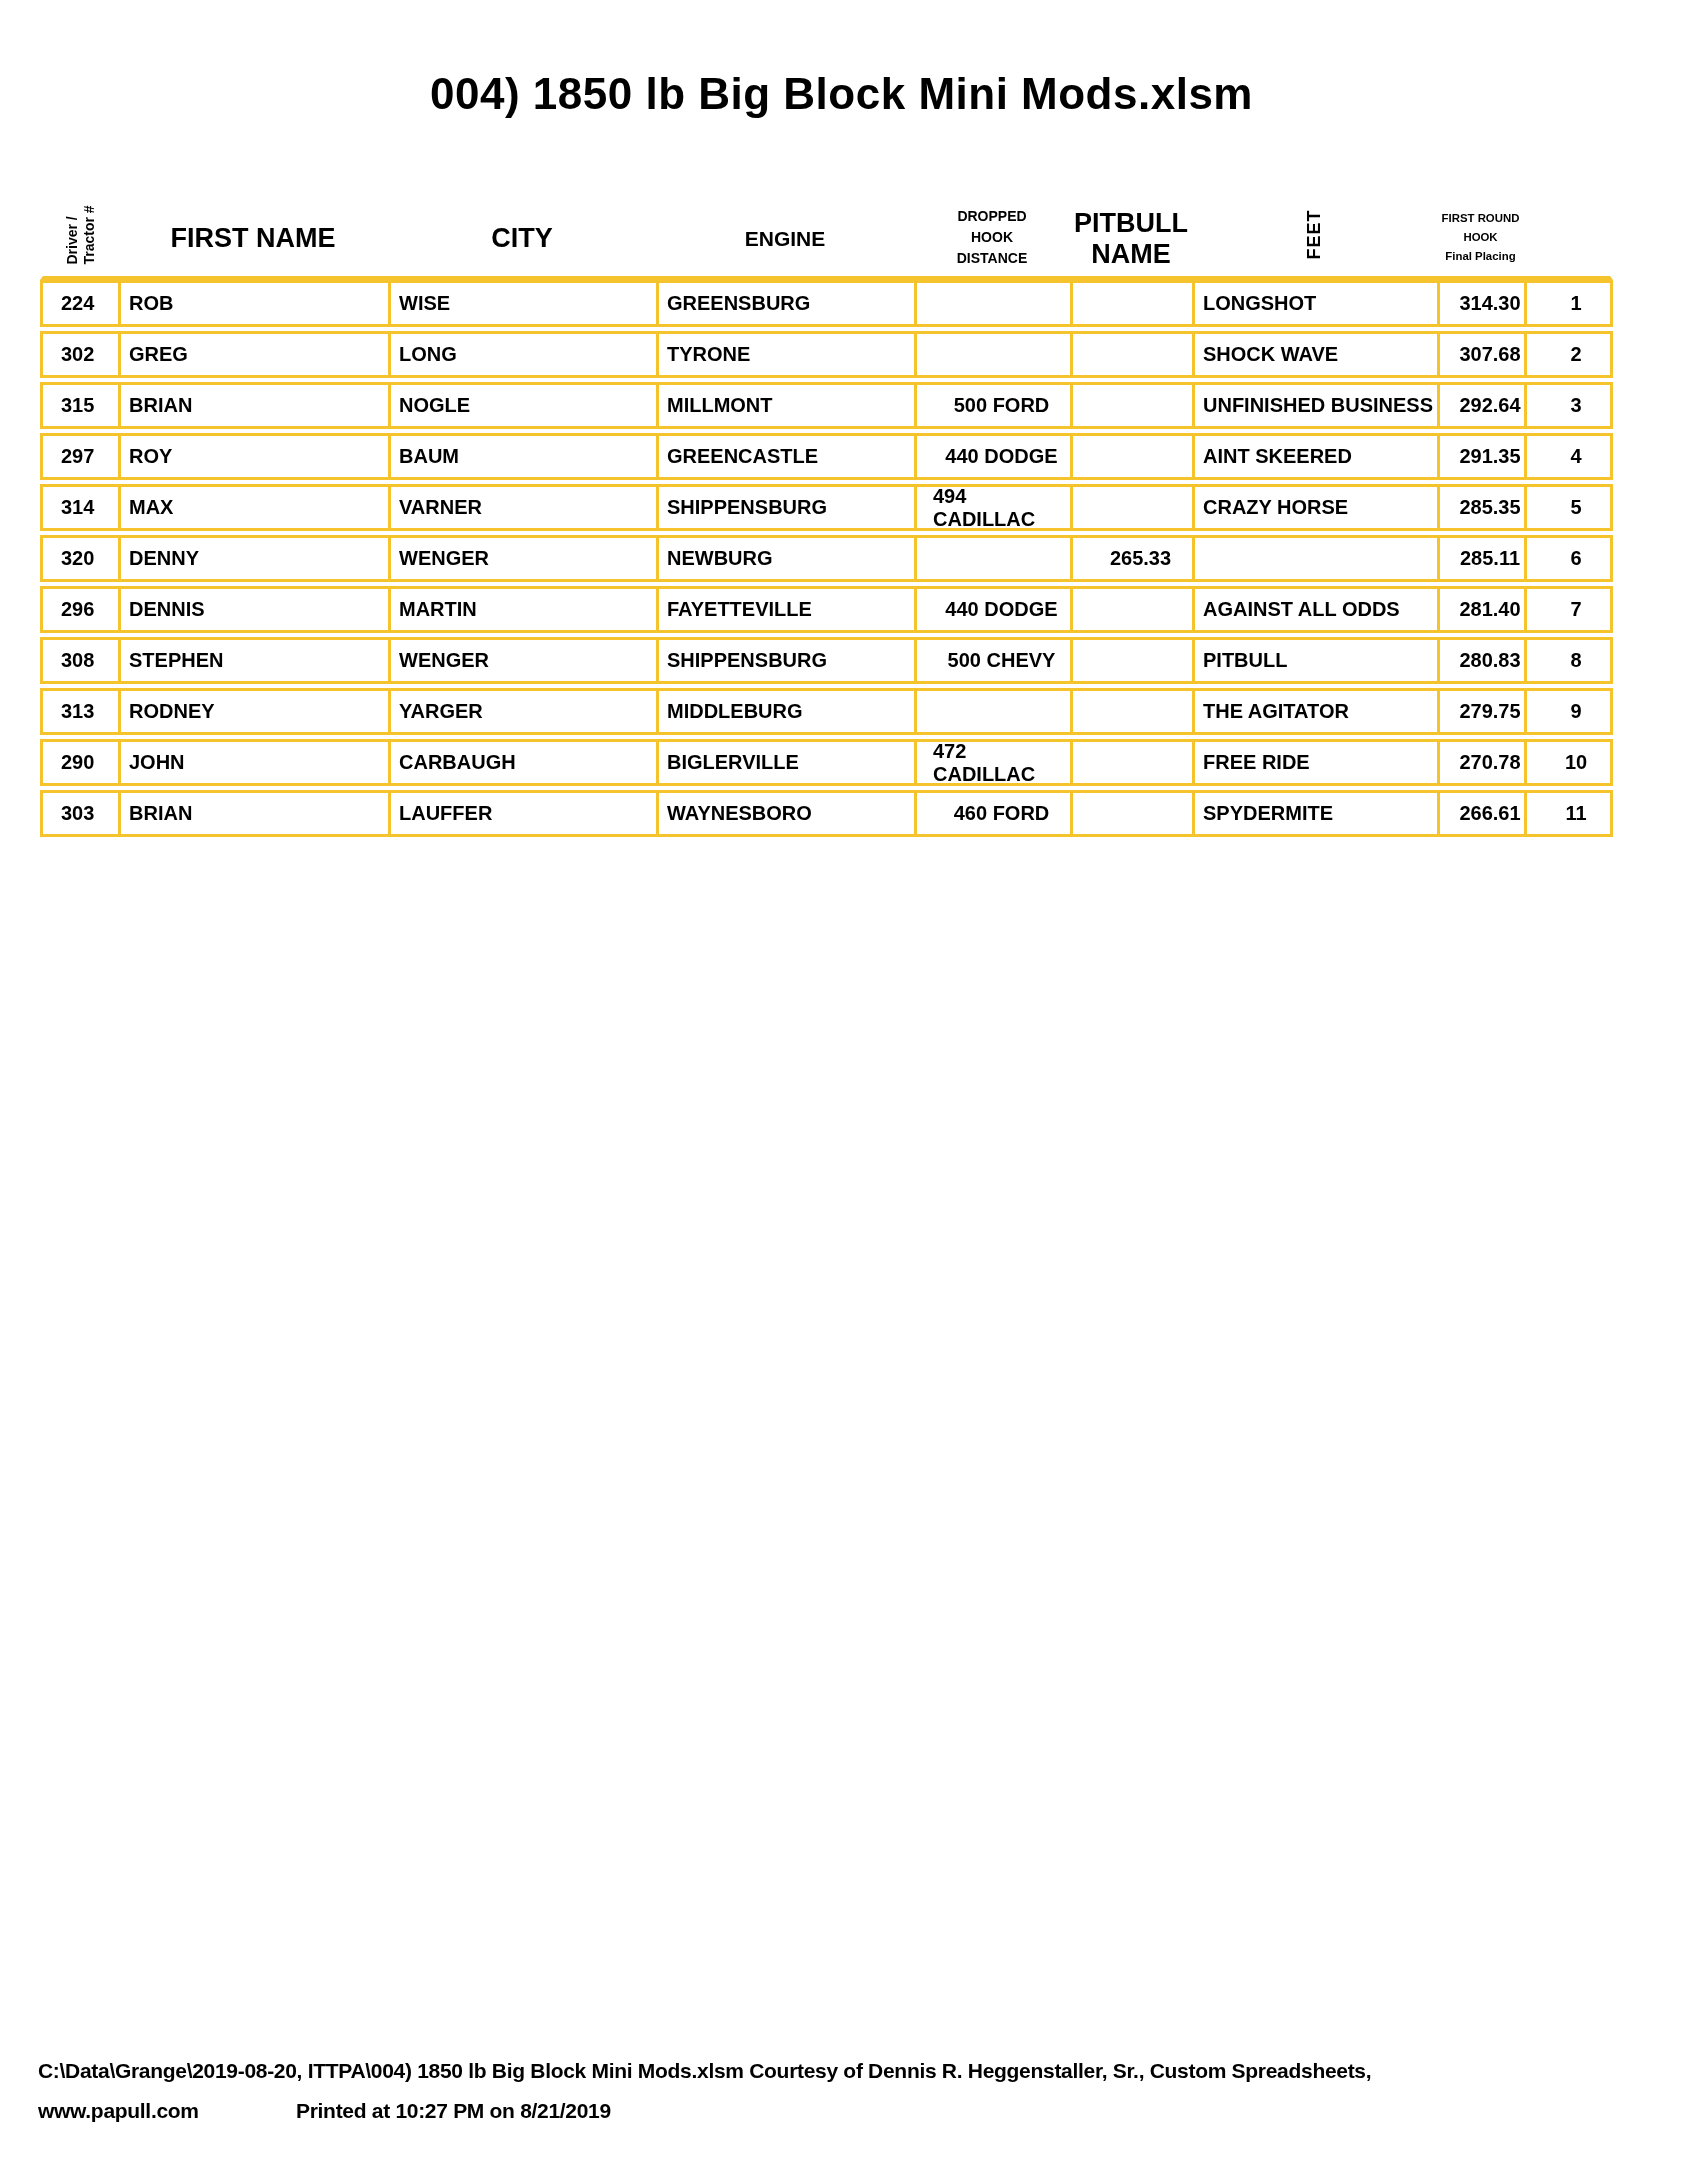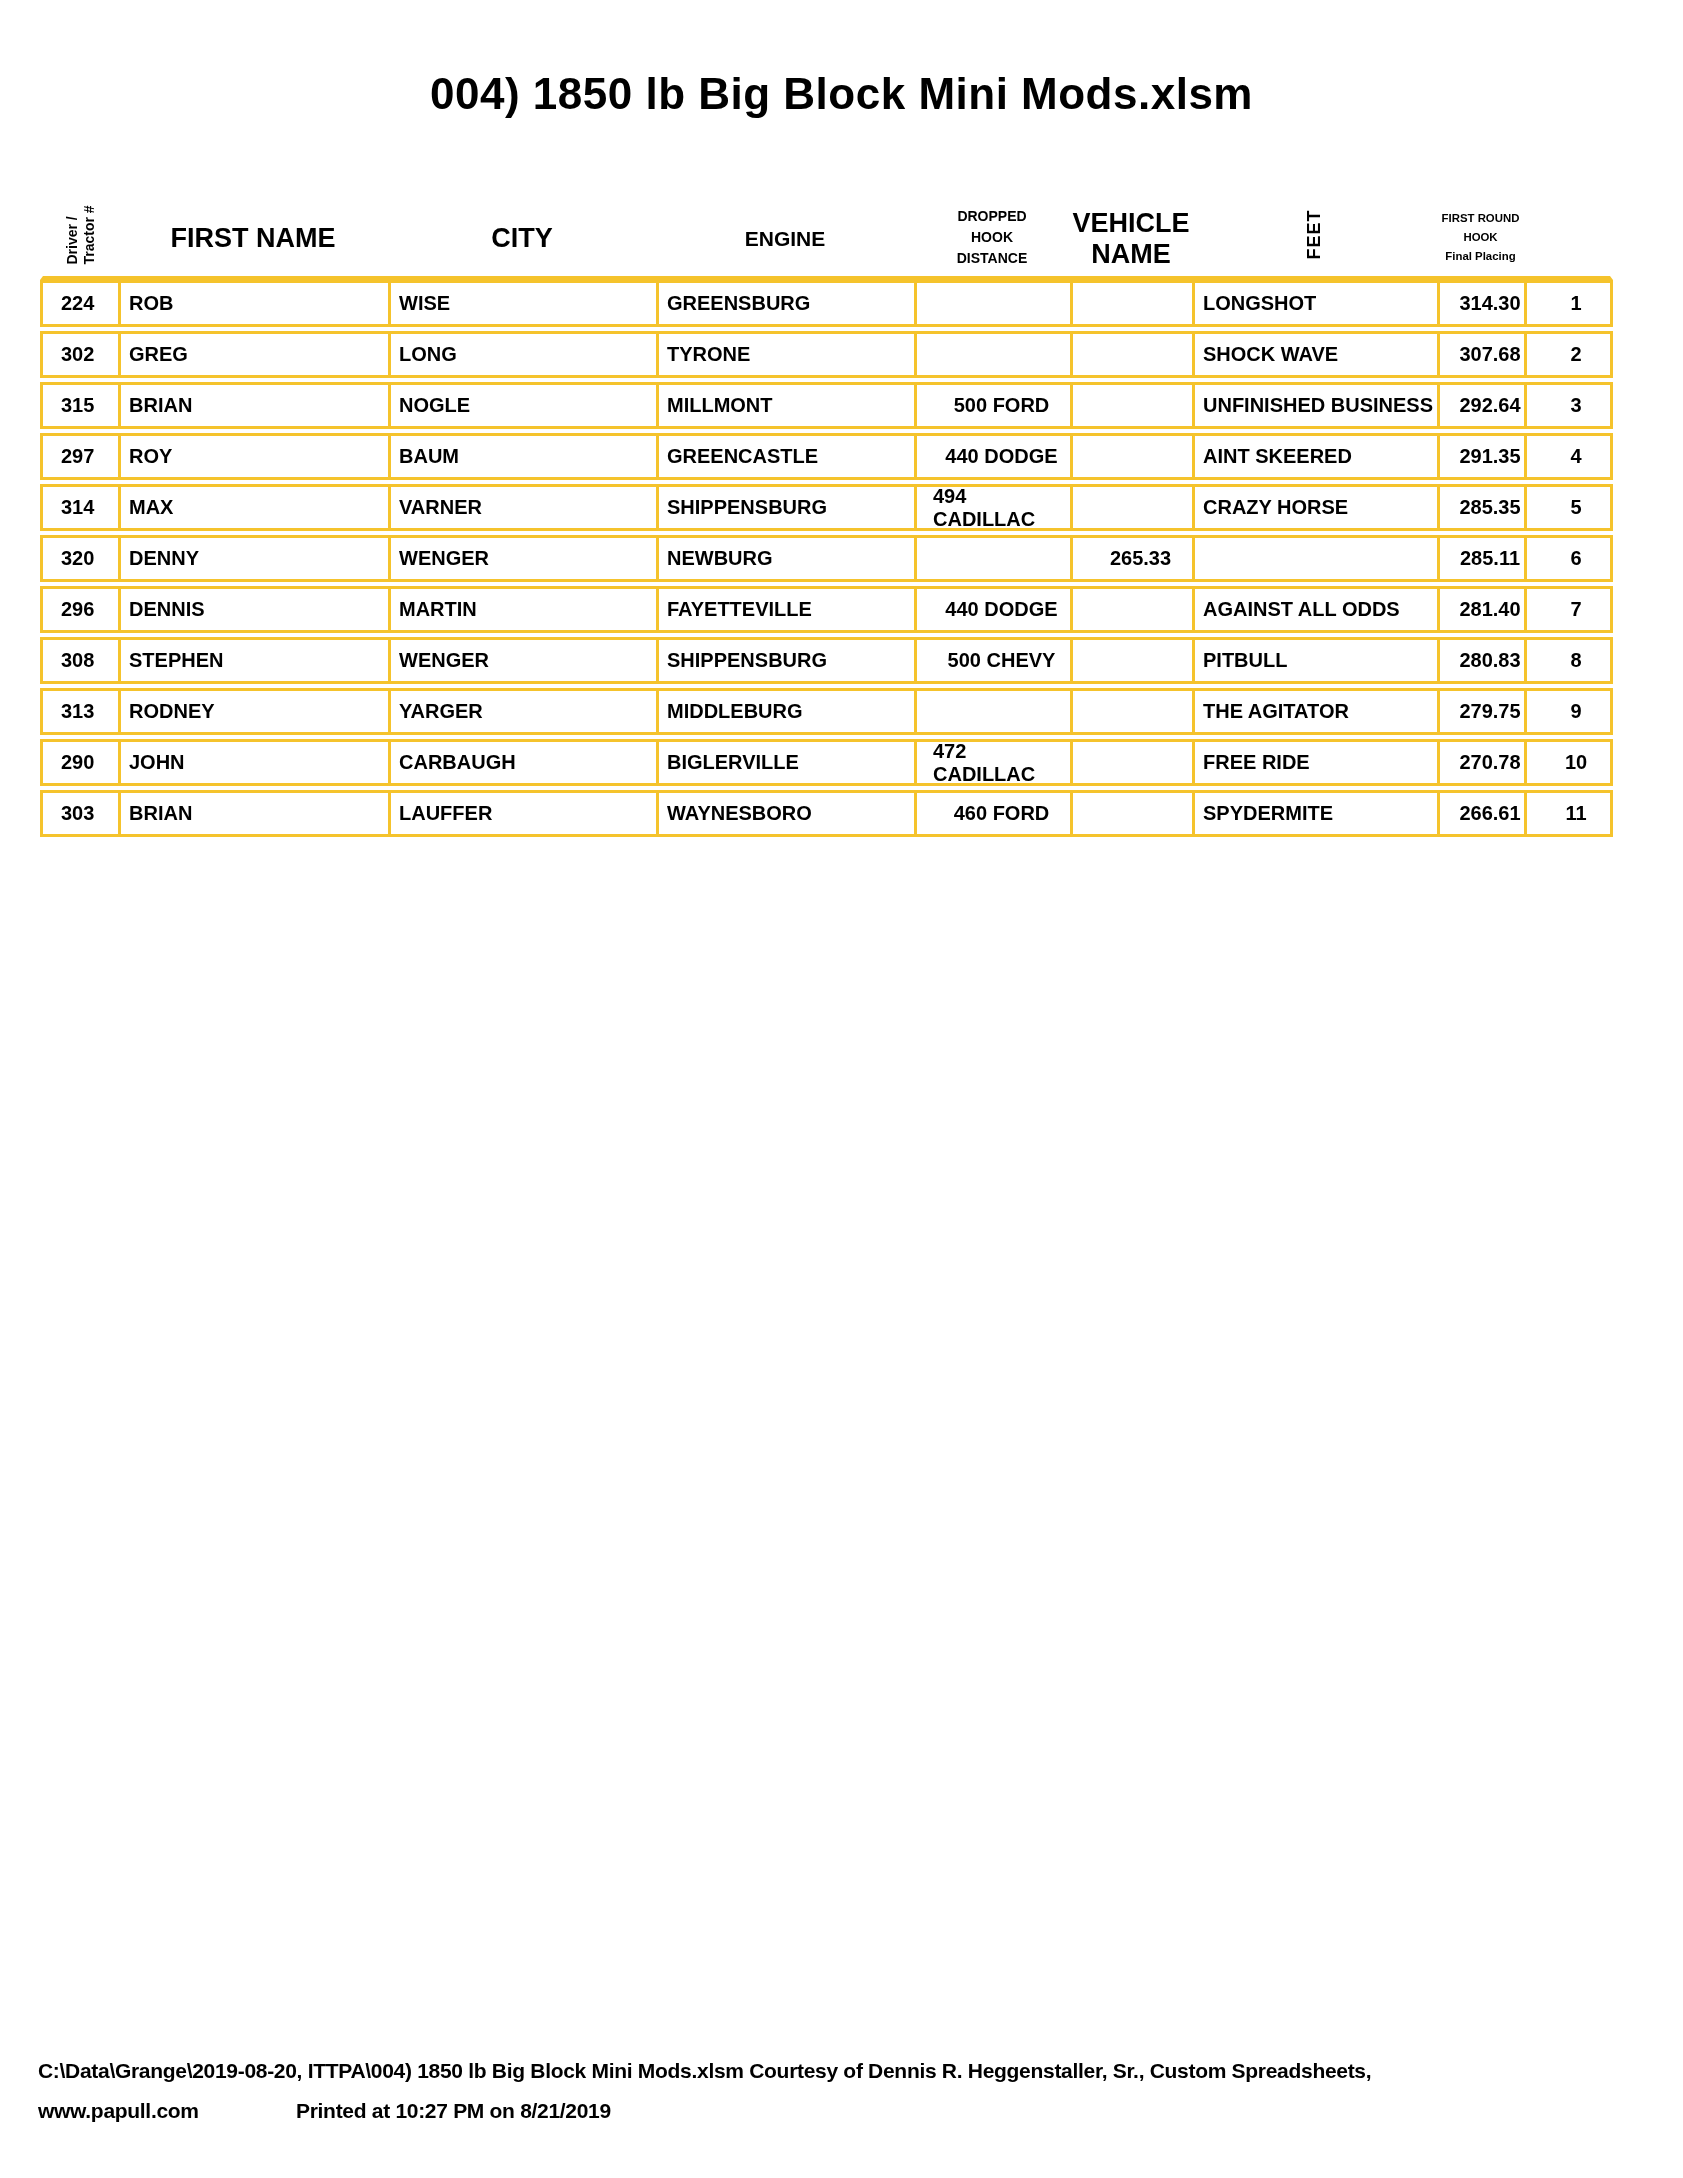--- a/index.html
+++ b/index.html
@@ -81,21 +81,21 @@
     <div class="hcell h-main">FIRST NAME</div>
     <div class="hcell h-main">CITY</div>
     <div class="hcell h-engine">ENGINE</div>
     <div class="hcell h-small3">
       <div>
         <div>DROPPED</div>
         <div>HOOK</div>
         <div>DISTANCE</div>
       </div>
     </div>
-    <div class="hcell h-main">VEHICLE NAME</div>
+    <div class="hcell h-main">PITBULL NAME</div>
     <div class="hcell">
       <div class="rot rot-feet">FEET</div>
     </div>
     <div class="hcell h-tiny3">
       <div>
         <div>FIRST ROUND</div>
         <div>HOOK</div>
         <div>Final Placing</div>
       </div>
     </div>

